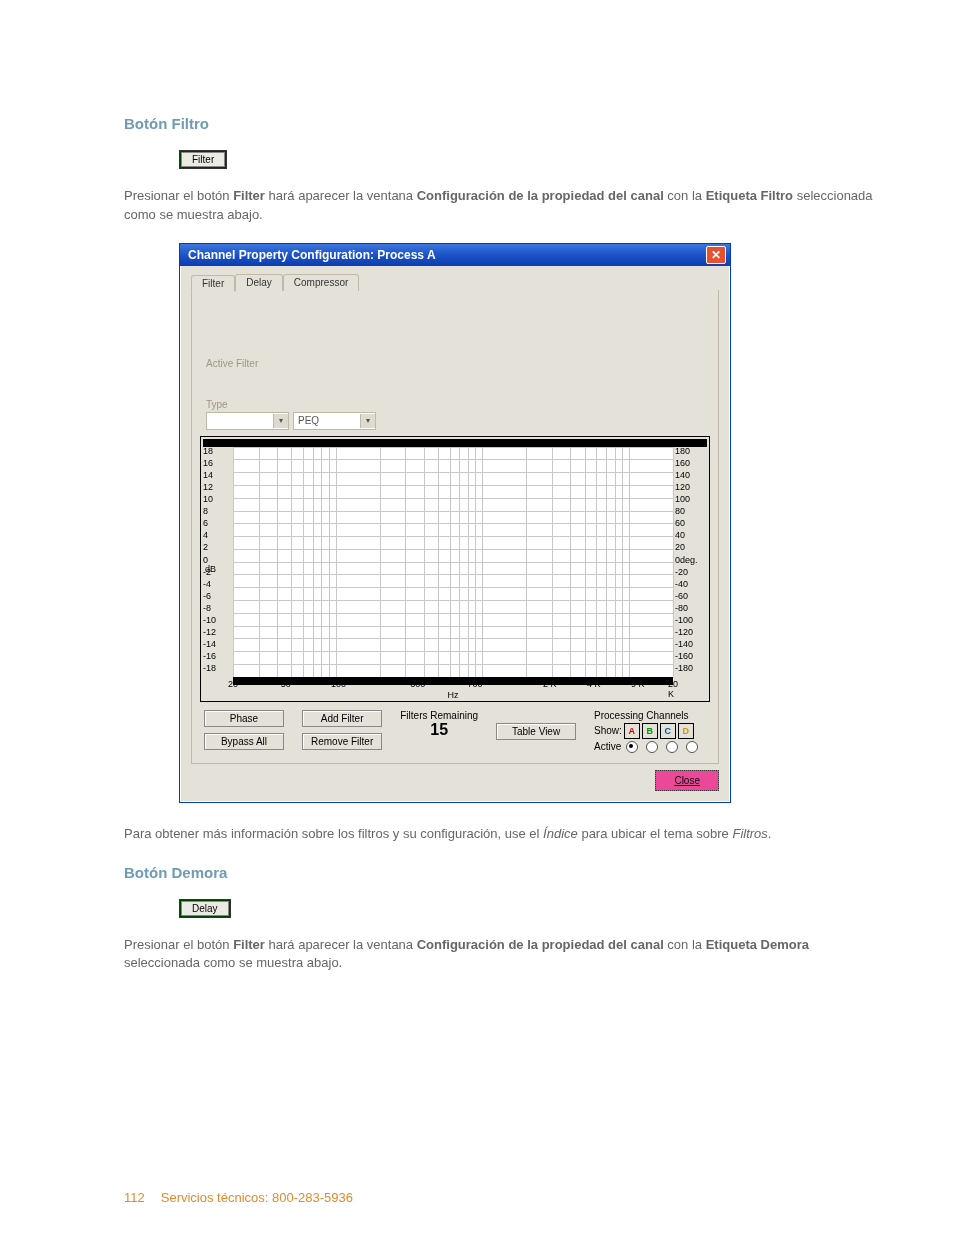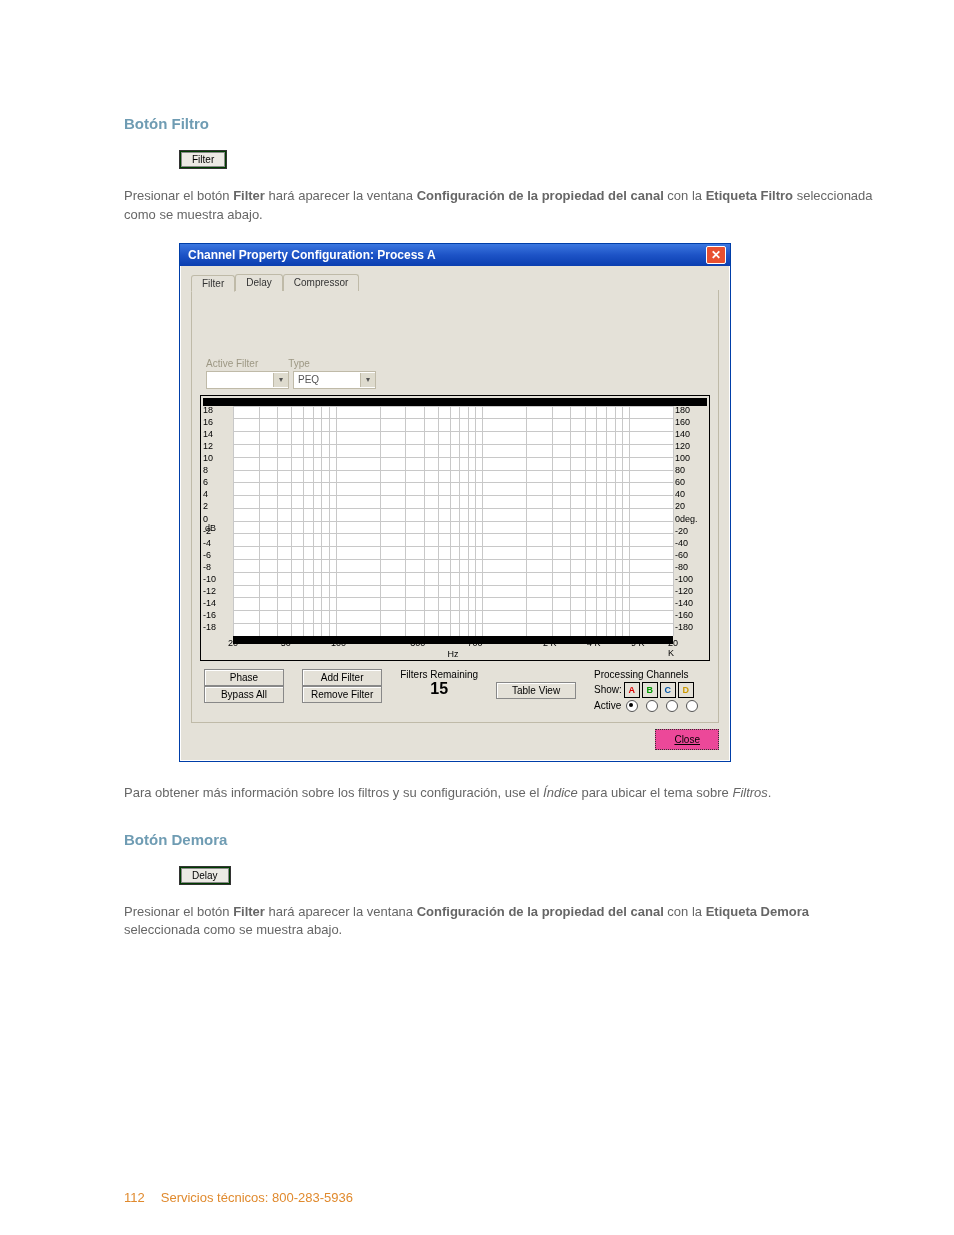--- a/index.html
+++ b/index.html
@@ -67,21 +67,21 @@
   .closebox{
     width:18px;height:16px;background:#e85030;border:1px solid #fff;border-radius:2px;
     display:flex;align-items:center;justify-content:center;color:#fff;font-weight:bold;font-size:12px;
     line-height:1;
   }
   .dlg-body{background:#e4e1d8;padding:8px 10px 10px 10px;border:1px solid #fff;border-top:none;}
   .inner-panel{background:#e4e1d8;border:1px solid #bfbaa8;border-top:none;position:relative;padding:8px 8px 10px 8px;}
   .tabs-row{display:flex;gap:0;margin-bottom:-1px;position:relative;z-index:2;}
   .tab{background:#e4e1d8;border:1px solid #bfbaa8;border-bottom:none;border-radius:3px 3px 0 0;padding:2px 10px;font-size:10px;color:#333;}
   .tab.active{border-bottom:1px solid #e4e1d8;position:relative;top:1px;}
-  .labels-row{display:flex;gap:30px;margin:60px 0 2px 6px;color:#9d9884;font-size:10px;}
+  .labels-row{display:flex;gap:30px;margin:60px 0 2px 6px;color:#9d9884;font-size:10px;flex-direction:column;}
   .dropdown{display:inline-flex;align-items:center;background:#fff;border:1px solid #bfbaa8;height:16px;}
   .dropdown .val{width:58px;padding:0 4px;font-size:10px;color:#555;}
   .dropdown .arrow{width:14px;height:14px;background:#dedbce;border-left:1px solid #bfbaa8;display:flex;align-items:center;justify-content:center;font-size:8px;color:#555;}
   .dd-row{display:flex;gap:4px;margin:0 0 6px 6px;}
 
   .chart-wrap{background:#e4e1d8;border:1px solid #000;padding:2px;}
   .chart{position:relative;height:260px;}
   .cap-top{height:8px;background:#000;}
   .cap-bot{height:8px;background:#000;}
   .plot-area{position:absolute;left:30px;right:34px;top:8px;bottom:22px;background:#fff;}
@@ -91,21 +91,21 @@
   .y-labels-right div{line-height:12.1px;}
   .x-labels{position:absolute;left:30px;right:34px;bottom:0;height:20px;font-size:9px;color:#000;}
   .x-labels span{position:absolute;transform:translateX(-50%);}
   .xlab-hz{position:absolute;left:50%;bottom:-1px;transform:translateX(-50%);font-size:9px;}
   .ylab-db{position:absolute;left:2px;top:50%;transform:translateY(-50%);font-size:9px;}
   .grid-v{position:absolute;top:0;bottom:0;width:1px;background:#c8c8c8;}
   .grid-h{position:absolute;left:0;right:0;height:1px;background:#c8c8c8;}
 
   .controls-row{display:flex;gap:18px;align-items:flex-start;margin:8px 4px 0 4px;}
   .btn{background:#e4e1d8;border:1px solid #888;padding:2px 8px;font-size:10px;color:#000;min-width:62px;text-align:center;box-shadow:inset 1px 1px 0 #fff;}
-  .col{display:flex;flex-direction:column;}
+  .col{display:flex;flex-direction:column;gap:6px;}
   .filters-remaining{text-align:center;font-size:10px;color:#000;}
   .filters-remaining .num{font-weight:bold;font-size:16px;}
   .proc-channels{font-size:10px;color:#000;}
   .proc-box{display:flex;align-items:center;gap:2px;}
   .ch{width:14px;height:14px;border:1px solid #000;display:flex;align-items:center;justify-content:center;font-size:9px;font-weight:bold;}
   .ch.a{color:#d00;}
   .ch.b{color:#090;}
   .ch.c{color:#05a;}
   .ch.d{color:#c90;}
   .radio{width:10px;height:10px;border:1px solid #555;border-radius:50%;display:inline-block;background:#fff;margin:0 3px;position:relative;}
@@ -309,21 +309,21 @@
       <div class="close-btn-row">
         <div class="close-btn">Close</div>
       </div>
     </div>
   </div>
 
   <p class="para">
     <span>Para obtener más información sobre los filtros y su configuración, use el </span><i>Índice</i><span> para ubicar el tema sobre </span><i>Filtros</i><span>.</span>
   </p>
 
-  <h3 class="heading" style="margin-top:28px;">Botón Demora</h3>
+  <h3 class="heading" style="margin-top:20px;">Botón Demora</h3>
 
   <div class="small-btn-wrap">
     <div class="small-btn">Delay</div>
   </div>
 
   <p class="para">
     <span>Presionar el botón </span><b>Filter</b><span> hará aparecer la ventana </span><b>Configuración de la propiedad del canal</b><span> con la </span><b>Etiqueta Demora</b><span> seleccionada como se muestra abajo.</span>
   </p>
 
   <div class="footer">

